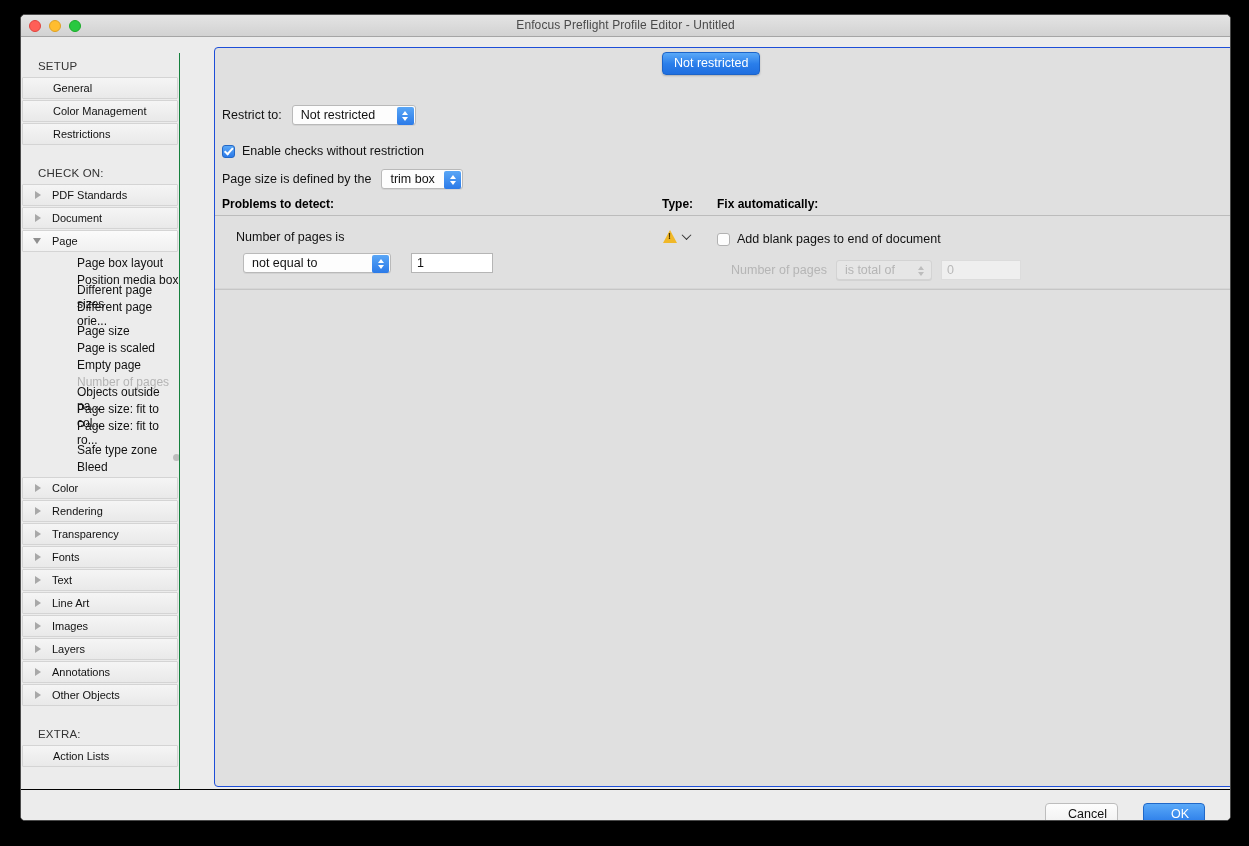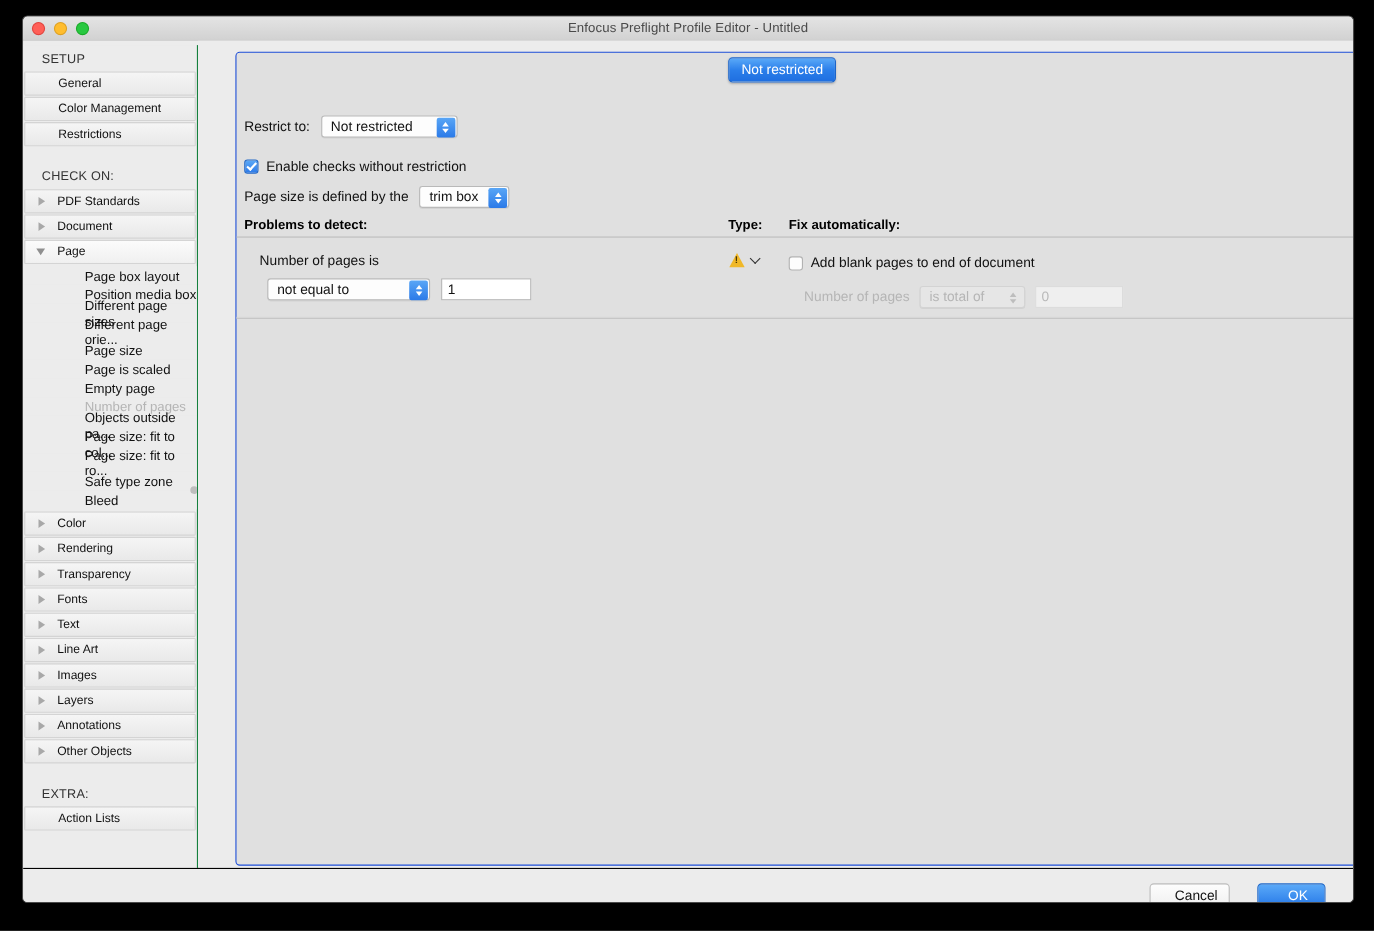--- a/index.html
+++ b/index.html
@@ -56,21 +56,21 @@
 
   
   .body-area {
     position: absolute;
     left: 0; top: 22px; right: 0;
     height: 752px;
     background: #ececec;
   }
   .sidebar {
     position: absolute;
-    left: 0; top: 4px;
+    left: 0; top: 16px;
     width: 158px; height: 752px;
     background: #ececec;
     border-right: 2px solid #15803d;
     overflow: hidden;
   }
   .sidebar-scroll-dot {
     position: absolute;
     left: 152px; top: 401px;
     width: 7px; height: 7px;
     border-radius: 50%;
@@ -346,21 +346,21 @@
     position: absolute;
     left: 21px; top: 14px;
     font-size: 12.5px;
     color: #111;
   }
   .detect-controls {
     position: absolute;
     left: 28px; top: 37px;
     display: flex;
     align-items: center;
-    gap: 10px;
+    gap: 20px;
   }
   .type-cell {
     position: absolute;
     left: 448px; top: 14px;
     display: flex;
     align-items: center;
     gap: 6px;
   }
   .warn-tri {
     width: 0; height: 0;

